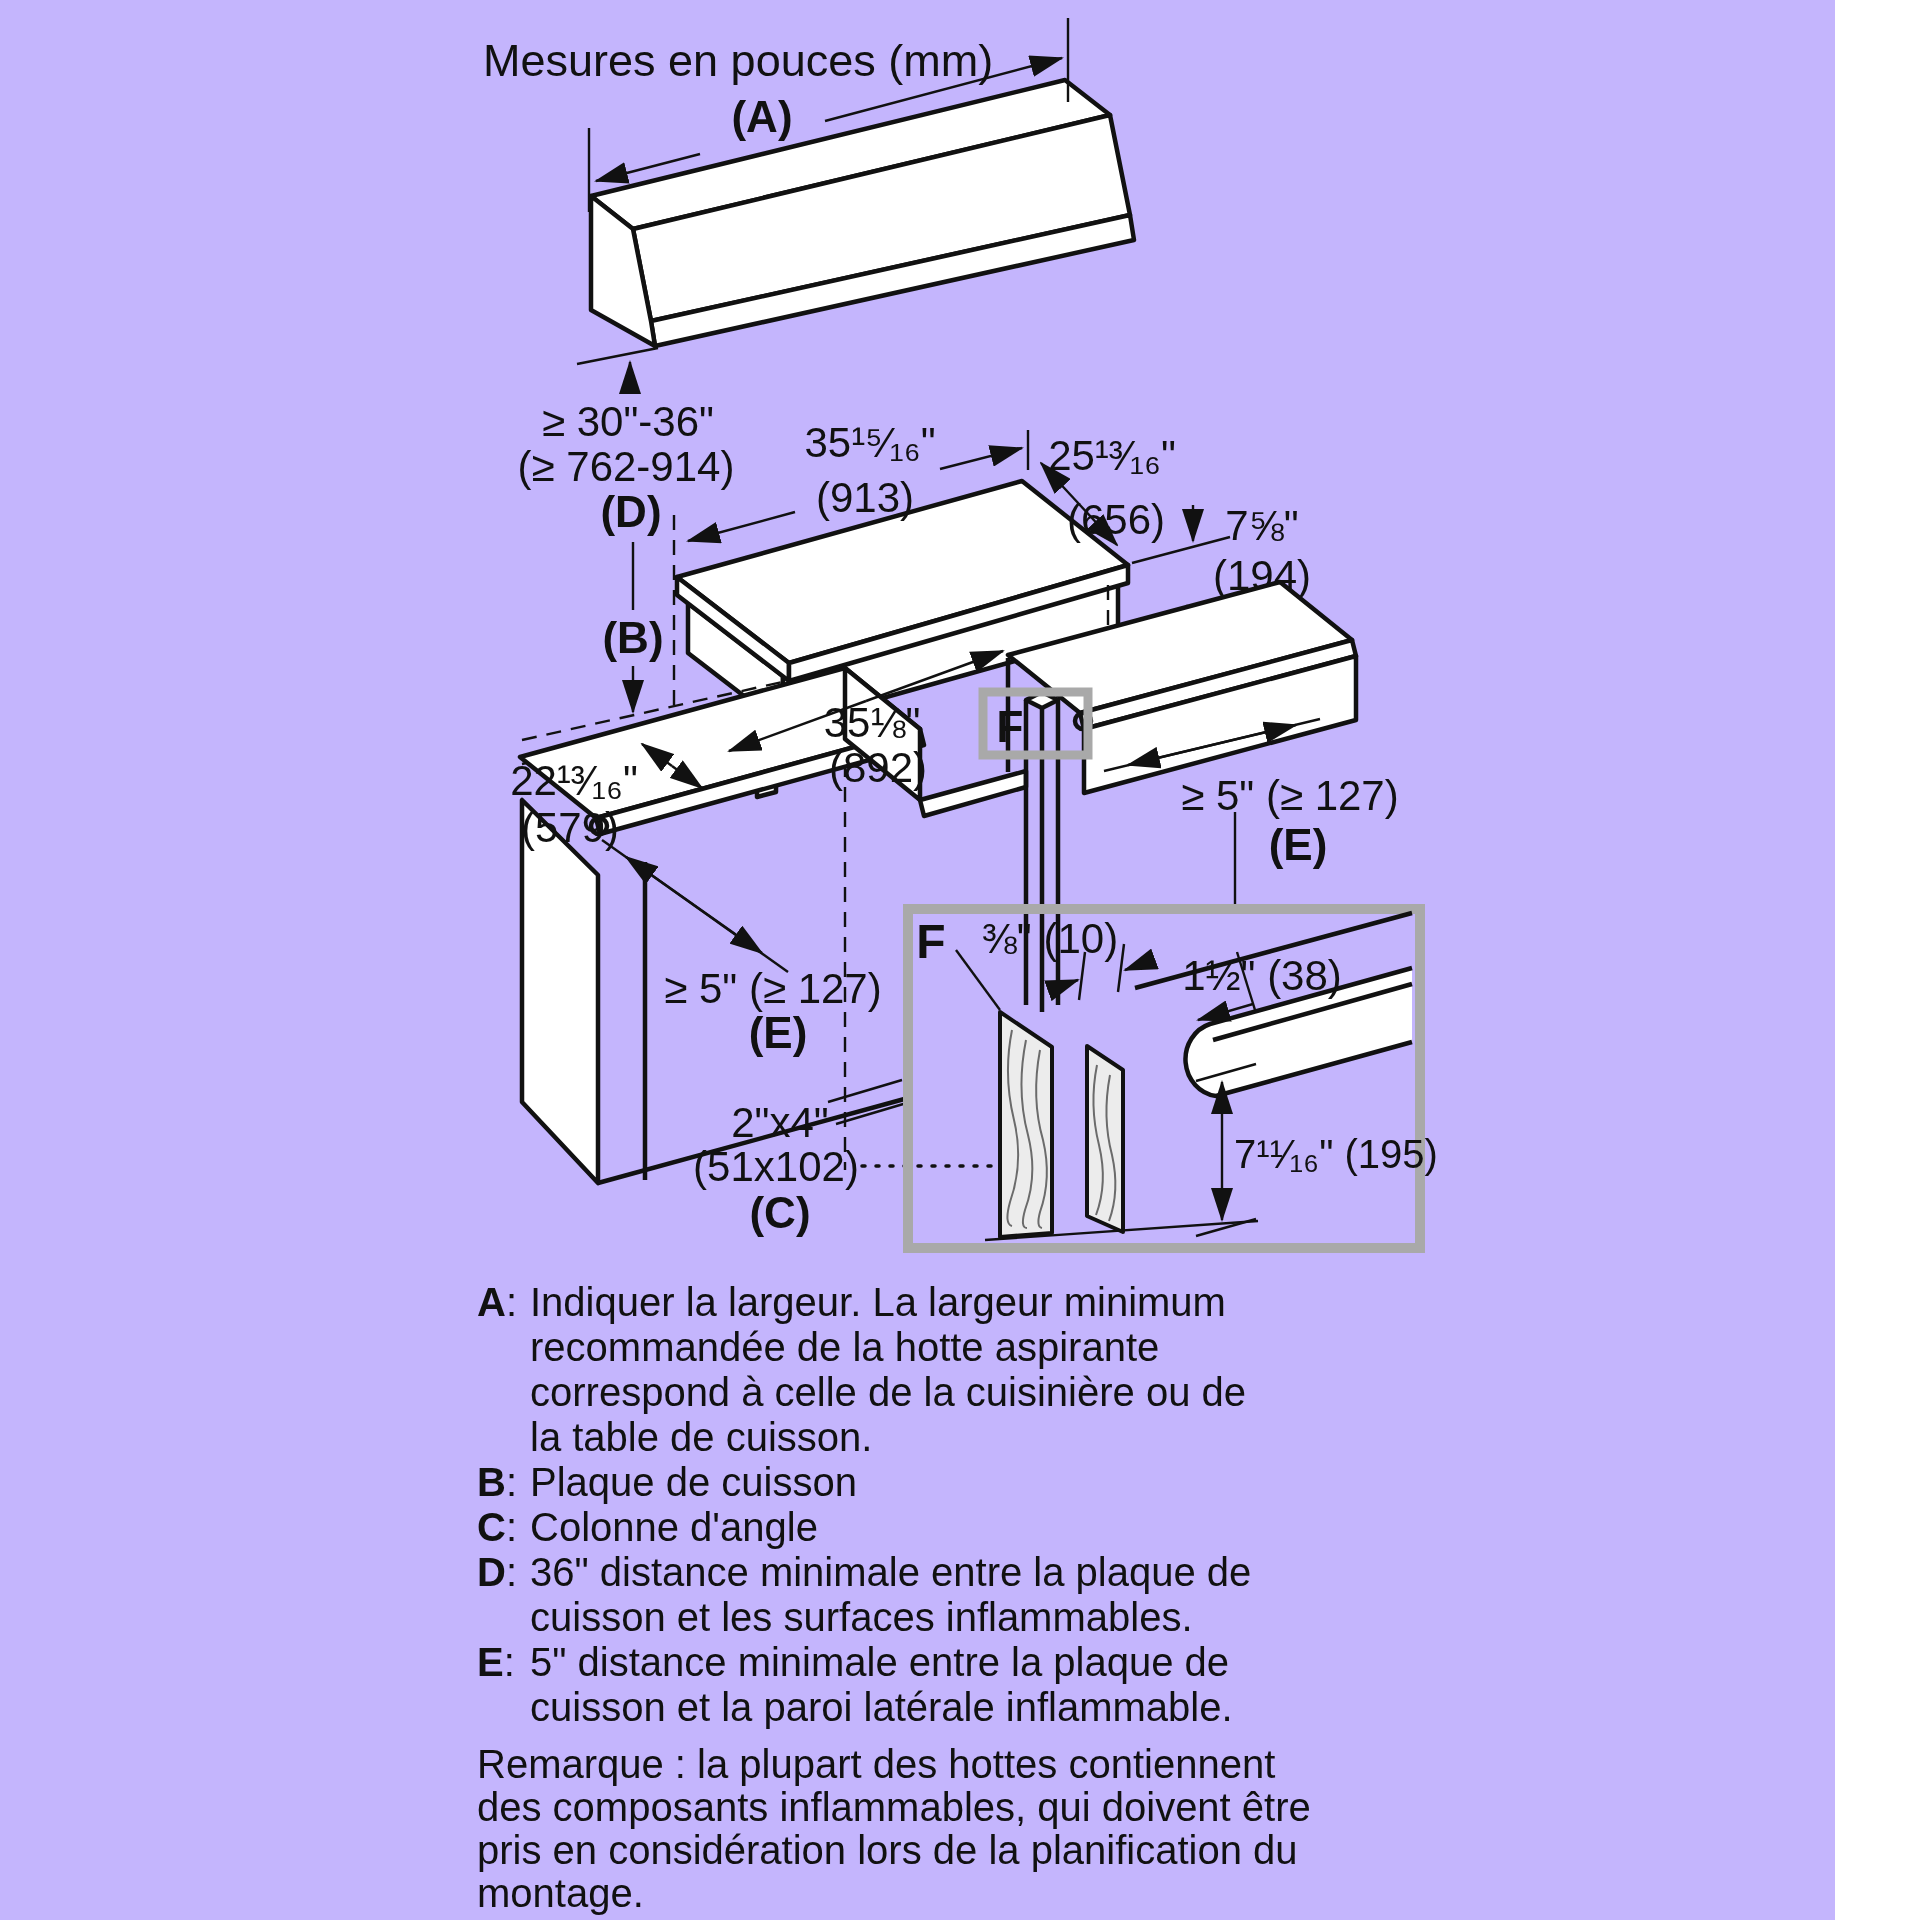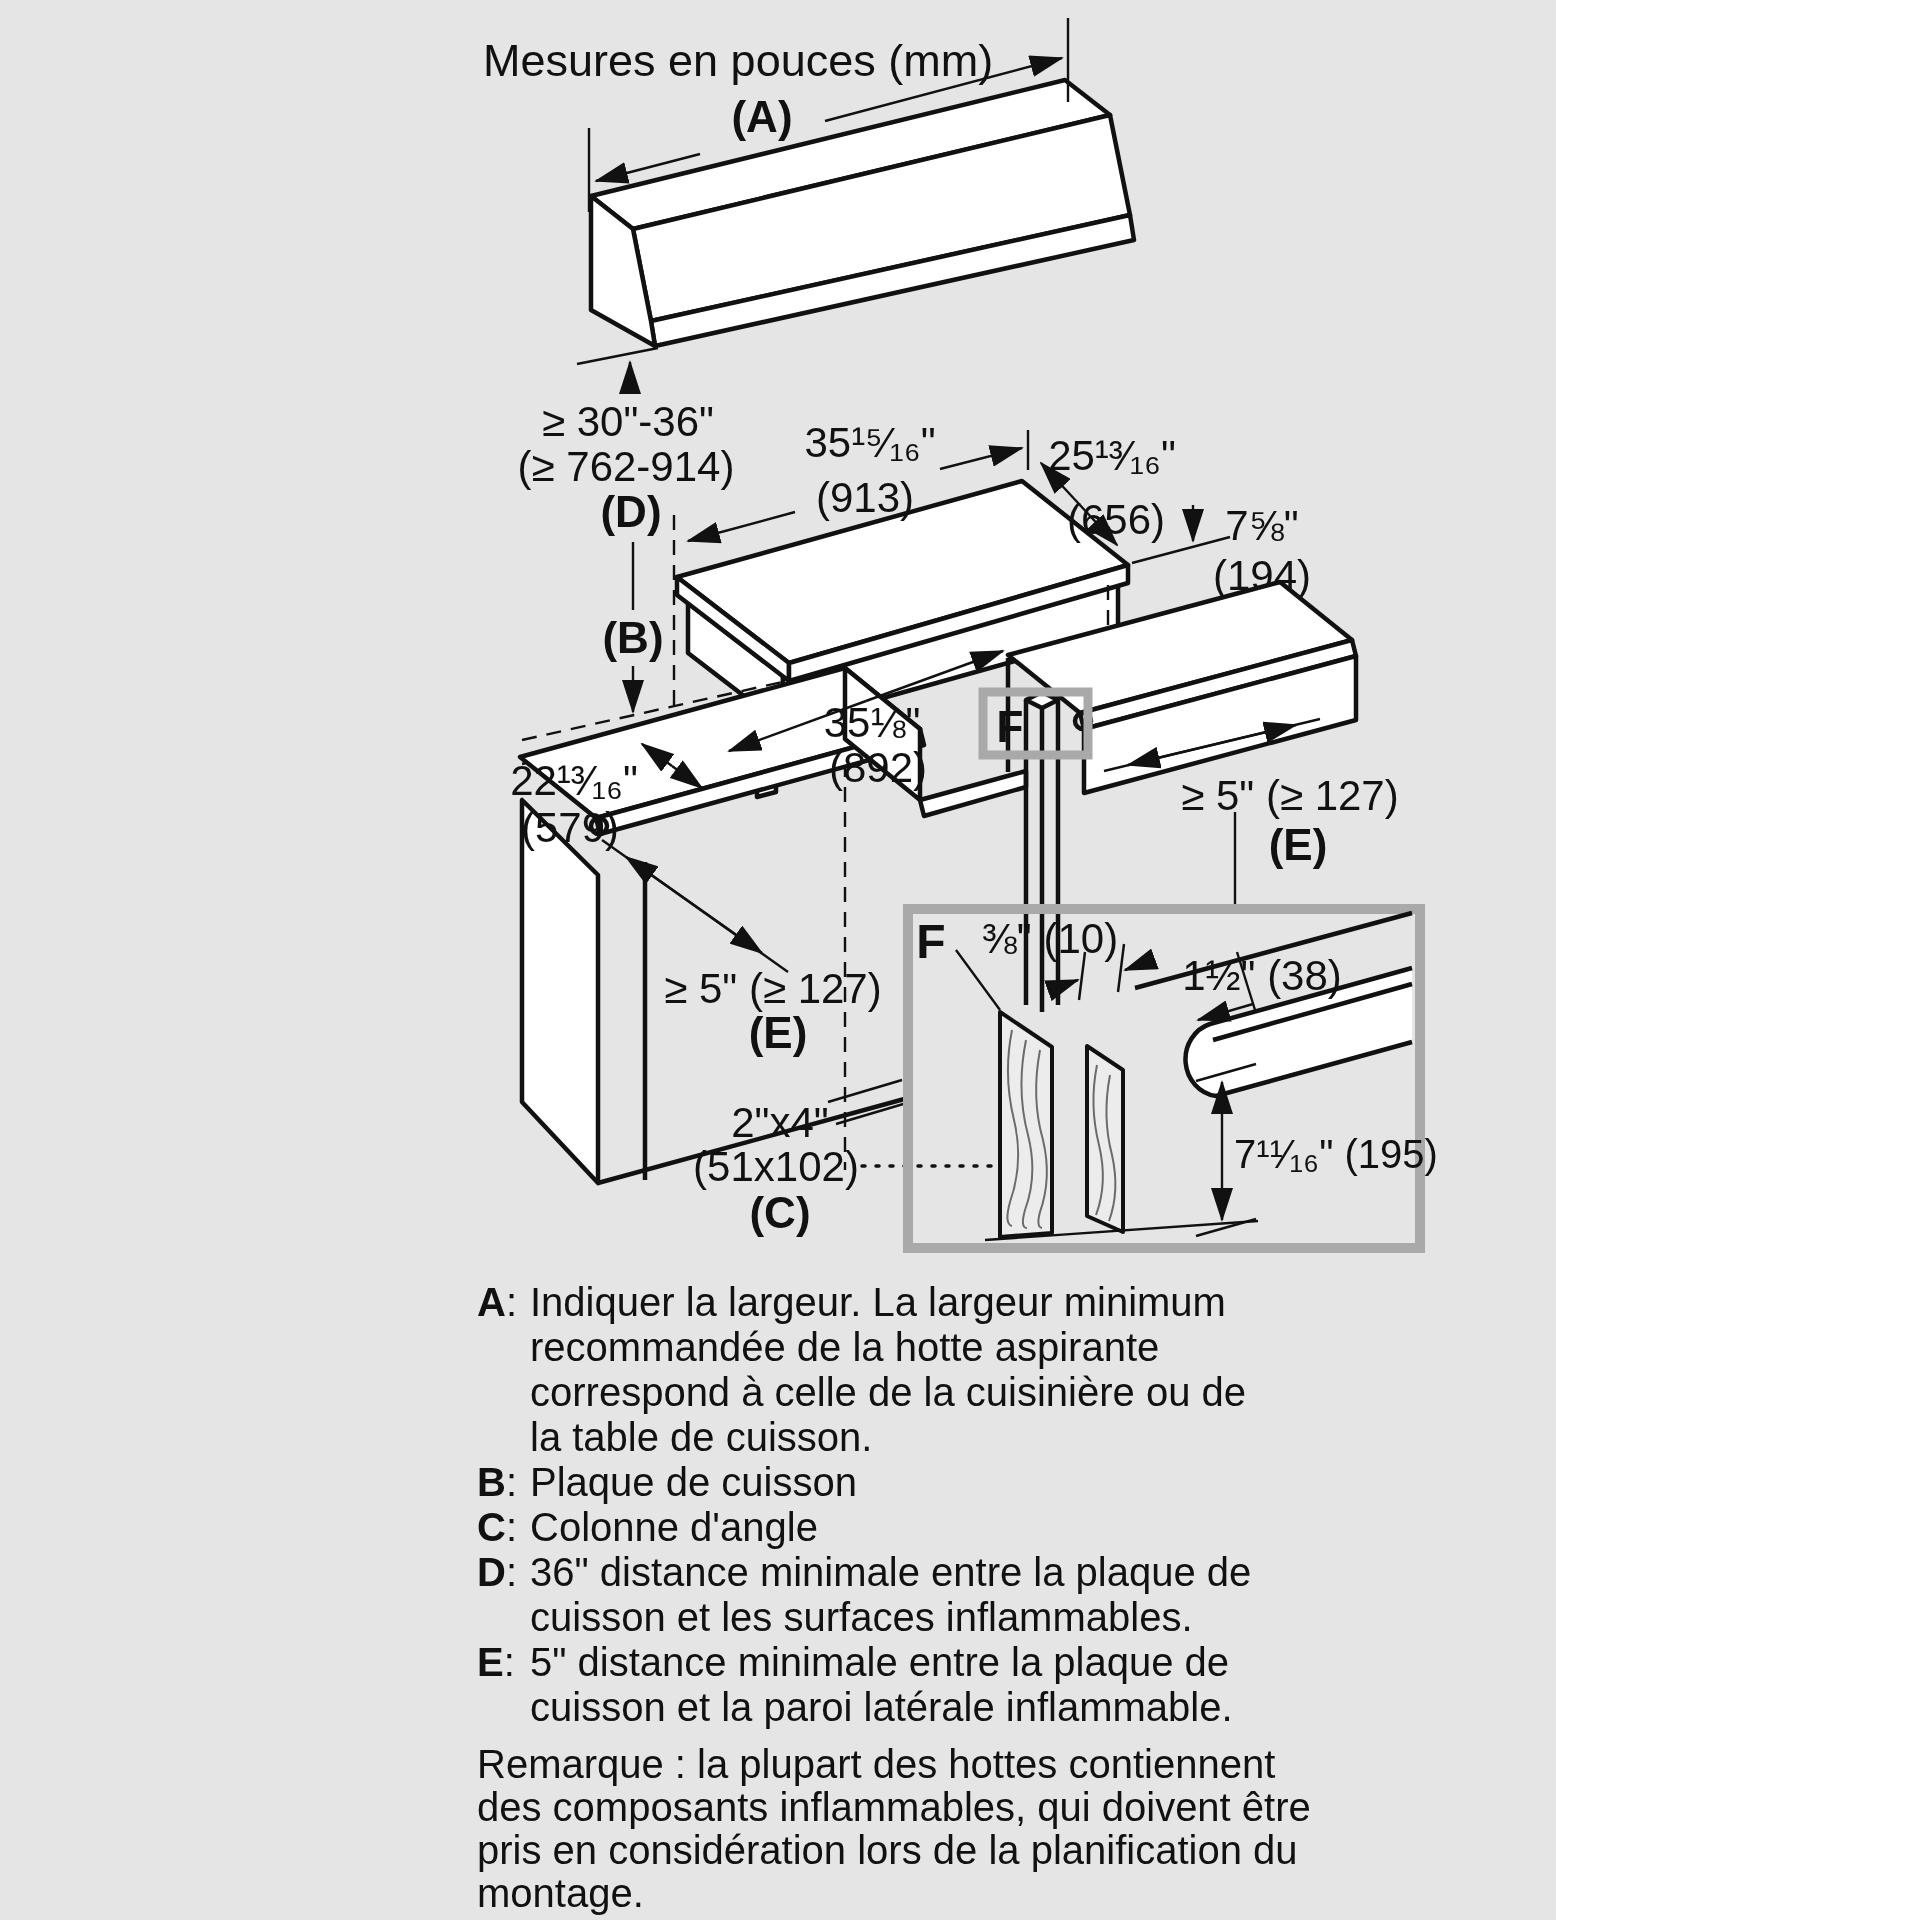--- a/index.html
+++ b/index.html
@@ -1,16 +1,16 @@
 <!DOCTYPE html>
 <html><head>
 <meta charset="utf-8">
 <style>
   html,body{margin:0;padding:0;background:#ffffff;}
-  .page{width:1556px;height:1920px;position:relative;background:#e5e5e5;overflow:hidden;
+  .page{width:1835px;height:1920px;position:relative;background:#c4b5fd;overflow:hidden;
         font-family:"Liberation Sans","DejaVu Sans",sans-serif;}
   svg{position:absolute;left:0;top:0;}
   svg text{fill:#111;font-family:"Liberation Sans","DejaVu Sans",sans-serif;}
   .t-title{font-size:45px;}
   .t-dim{font-size:42px;}
   .t-dim-s{font-size:40px;}
   .t-key{font-size:44px;font-weight:bold;}
   .t-leg{font-size:40px;}
   .b{font-weight:bold;}
   .ln{stroke:#111;stroke-width:4.5;fill:none;stroke-linejoin:round;}

